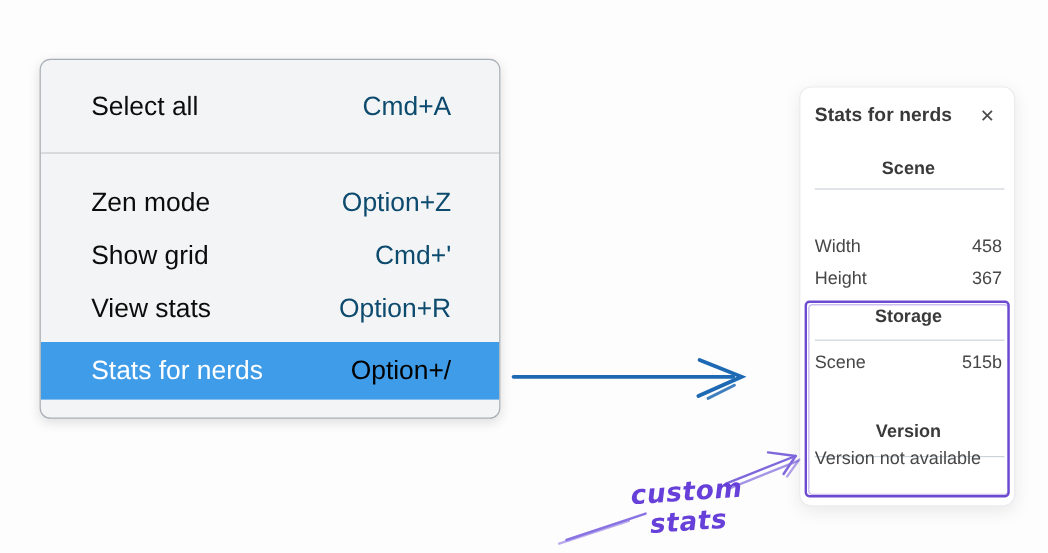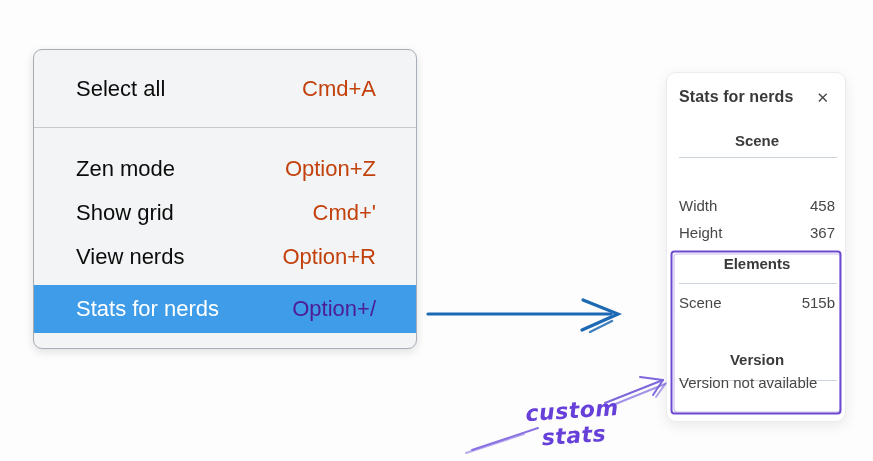--- a/index.html
+++ b/index.html
@@ -14,25 +14,25 @@
     border:1px solid #a8aeb5;border-radius:9px;
     box-shadow:0 3px 10px rgba(0,0,0,.12);
     overflow:hidden;
   }
   .menu-section-1{padding:17px 0 16px;}
   .menu-section-2{padding:19px 0 15px;}
   .menu-item{
     height:44px;display:flex;align-items:center;justify-content:space-between;
     padding:0 40px 0 42px;font-size:22px;color:#0c0c0c;cursor:default;
   }
-  .menu-item .shortcut{color:#c2410c;}
+  .menu-item .shortcut{color:#0c4a6e;}
   .menu-item.selected{
     height:48px;margin-top:6px;background:#3f9ce8;color:#ffffff;
   }
-  .menu-item.selected .shortcut{color:#4c1d95;}
+  .menu-item.selected .shortcut{color:#000000;}
   .menu-separator{height:1px;background:#c8c9ca;}
 
   
   .panel{
     position:absolute;left:666px;top:72px;width:180px;height:350px;
     box-sizing:border-box;background:#ffffff;
     border:1px solid #ebebf0;border-radius:10px;
     box-shadow:0 4px 14px rgba(0,0,0,.08);
   }
   .panel *{box-sizing:border-box;}
@@ -85,21 +85,21 @@
     <div class="menu-section-2">
       <div class="menu-item">
         <span>Zen mode</span>
         <span class="shortcut">Option+Z</span>
       </div>
       <div class="menu-item">
         <span>Show grid</span>
         <span class="shortcut">Cmd+'</span>
       </div>
       <div class="menu-item">
-        <span>View nerds</span>
+        <span>View stats</span>
         <span class="shortcut">Option+R</span>
       </div>
       <div class="menu-item selected">
         <span>Stats for nerds</span>
         <span class="shortcut">Option+/</span>
       </div>
     </div>
   </div>
 
   <div class="panel">
@@ -112,21 +112,21 @@
     <div class="p-abs divider divider-1"></div>
     <div class="p-abs stat-row row-1">
       <span>Width</span>
       <span>458</span>
     </div>
     <div class="p-abs stat-row row-2">
       <span>Height</span>
       <span>367</span>
     </div>
 
-    <div class="p-abs sec-head sec-head-2">Elements</div>
+    <div class="p-abs sec-head sec-head-2">Storage</div>
     <div class="p-abs divider divider-2"></div>
     <div class="p-abs stat-row row-3">
       <span>Scene</span>
       <span>515b</span>
     </div>
 
     <div class="p-abs sec-head sec-head-3">Version</div>
     <div class="p-abs divider divider-3"></div>
     <div class="p-abs version-note">Version not available</div>
   </div>

